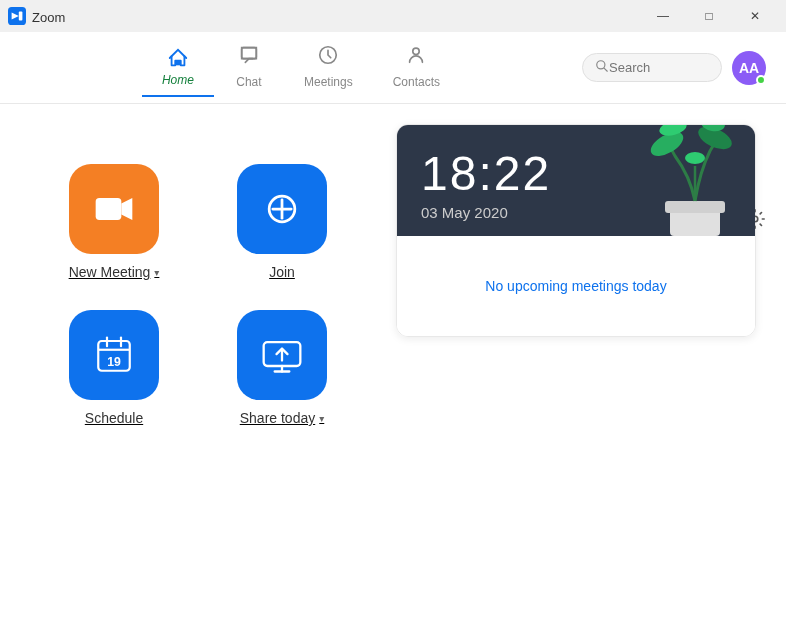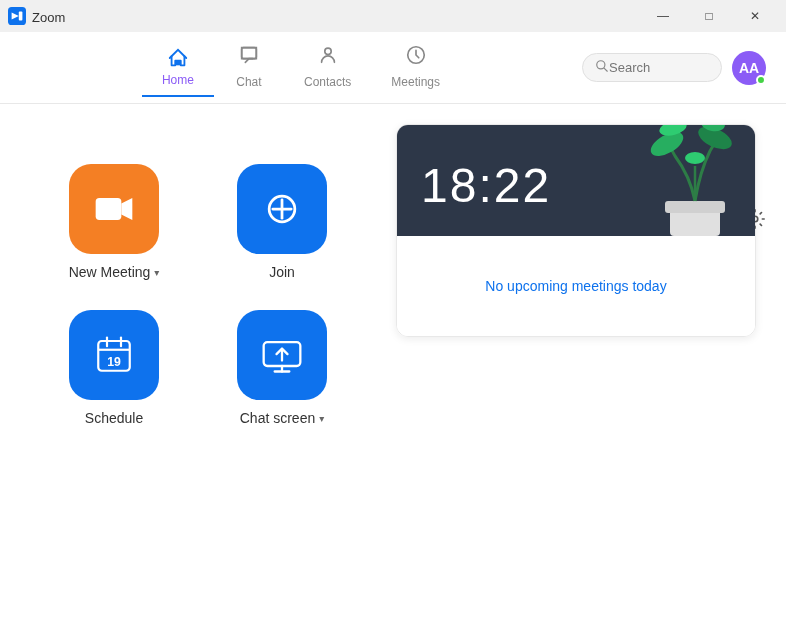--- a/index.html
+++ b/index.html
@@ -86,22 +86,23 @@
       color: #888;
     }
     .nav-tab.active .tab-icon {
       color: #0e72ed;
     }
     .nav-tab .tab-label {
       font-size: 12px;
       color: #888;
     }
     .nav-tab.active .tab-label {
-      color: #8b5cf6;
+      color: #15803d;
       font-weight: 500;
+      font-style: italic;
     }
 
     .nav-right {
       display: flex;
       align-items: center;
       gap: 10px;
     }
     .search-box {
       display: flex;
       align-items: center;
@@ -156,20 +157,21 @@
       padding: 20px 30px;
       gap: 30px;
     }
 
     
     .left-panel {
       flex: 1;
       display: flex;
       flex-direction: column;
       padding-top: 20px;
+      text-decoration: underline;
     }
 
     .settings-icon-wrapper {
       position: absolute;
       top: 104px;
       right: 20px;
       cursor: pointer;
     }
 
     .action-grid {
@@ -323,35 +325,35 @@
           <rect x="4" y="4" width="16" height="12" rx="2" stroke="#888" stroke-width="1.8" fill="none"></rect>
           <path d="M8 20l4-4h4" stroke="#888" stroke-width="1.8" stroke-linecap="round" fill="none"></path>
         </svg>
       </span>
       <span class="tab-label">Chat</span>
     </div>
 
     <div class="nav-tab">
       <span class="tab-icon">
         <svg width="22" height="22" viewBox="0 0 24 24" fill="none">
-          <circle cx="12" cy="8" r="3.5" stroke="#888" stroke-width="1.8"></circle>
-          <path d="M5 20c0-3.866 3.134-7 7-7s7 3.134 7 7" stroke="#888" stroke-width="1.8" stroke-linecap="round"></path>
+          <circle cx="12" cy="12" r="9" stroke="#888" stroke-width="1.8"></circle>
+          <path d="M12 7v5l3 3" stroke="#888" stroke-width="1.8" stroke-linecap="round"></path>
         </svg>
       </span>
-      <span class="tab-label">Contacts</span>
+      <span class="tab-label">Meetings</span>
     </div>
 
     <div class="nav-tab">
       <span class="tab-icon">
         <svg width="22" height="22" viewBox="0 0 24 24" fill="none">
-          <circle cx="12" cy="12" r="9" stroke="#888" stroke-width="1.8"></circle>
-          <path d="M12 7v5l3 3" stroke="#888" stroke-width="1.8" stroke-linecap="round"></path>
+          <circle cx="12" cy="8" r="3.5" stroke="#888" stroke-width="1.8"></circle>
+          <path d="M5 20c0-3.866 3.134-7 7-7s7 3.134 7 7" stroke="#888" stroke-width="1.8" stroke-linecap="round"></path>
         </svg>
       </span>
-      <span class="tab-label">Meetings</span>
+      <span class="tab-label">Contacts</span>
     </div>
   </div>
 
   <div class="nav-right">
     <div class="search-box">
       <span class="search-icon-svg">
         <svg width="14" height="14" viewBox="0 0 24 24" fill="none">
           <circle cx="10" cy="10" r="7" stroke="#888" stroke-width="2"></circle>
           <path d="M15.5 15.5L21 21" stroke="#888" stroke-width="2" stroke-linecap="round"></path>
         </svg>
@@ -424,34 +426,35 @@
         <div class="action-btn blue">
           <svg width="44" height="44" viewBox="0 0 48 48" fill="none">
             <rect x="4" y="10" width="40" height="26" rx="4" fill="none" stroke="white" stroke-width="2.5"></rect>
             <line x1="24" y1="36" x2="24" y2="42" stroke="white" stroke-width="2.5" stroke-linecap="round"></line>
             <line x1="16" y1="42" x2="32" y2="42" stroke="white" stroke-width="2.5" stroke-linecap="round"></line>
             <line x1="24" y1="18" x2="24" y2="30" stroke="white" stroke-width="2.5" stroke-linecap="round"></line>
             <polyline points="18,23 24,17 30,23" fill="none" stroke="white" stroke-width="2.5" stroke-linecap="round" stroke-linejoin="round"></polyline>
           </svg>
         </div>
         <div class="action-label">
-          <span>Chat screen</span>
+          <span>Share today</span>
           <span class="dropdown-arrow">▾</span>
         </div>
       </div>
 
     </div>
   </div>
 
   <div class="right-panel">
     <div class="calendar-widget">
 
       <div class="calendar-header">
         <div class="calendar-time">
           <div class="time">18:22</div>
+          <div class="date">03 May 2020</div>
         </div>
 
         <svg class="plant-decoration" viewBox="0 0 140 130" fill="none" xmlns="http://www.w3.org/2000/svg">
 
           <rect x="55" y="100" width="50" height="30" rx="4" fill="#e0e0e0"></rect>
           <rect x="50" y="95" width="60" height="12" rx="3" fill="#d0d0d0"></rect>
 
           <path d="M80 95 Q75 70 60 50 Q50 35 55 20" stroke="#2d7d46" stroke-width="3" fill="none"></path>
           <path d="M80 95 Q85 65 95 45 Q105 30 100 15" stroke="#2d7d46" stroke-width="3" fill="none"></path>
           <path d="M80 95 Q80 75 80 60" stroke="#2d7d46" stroke-width="2.5" fill="none"></path>

